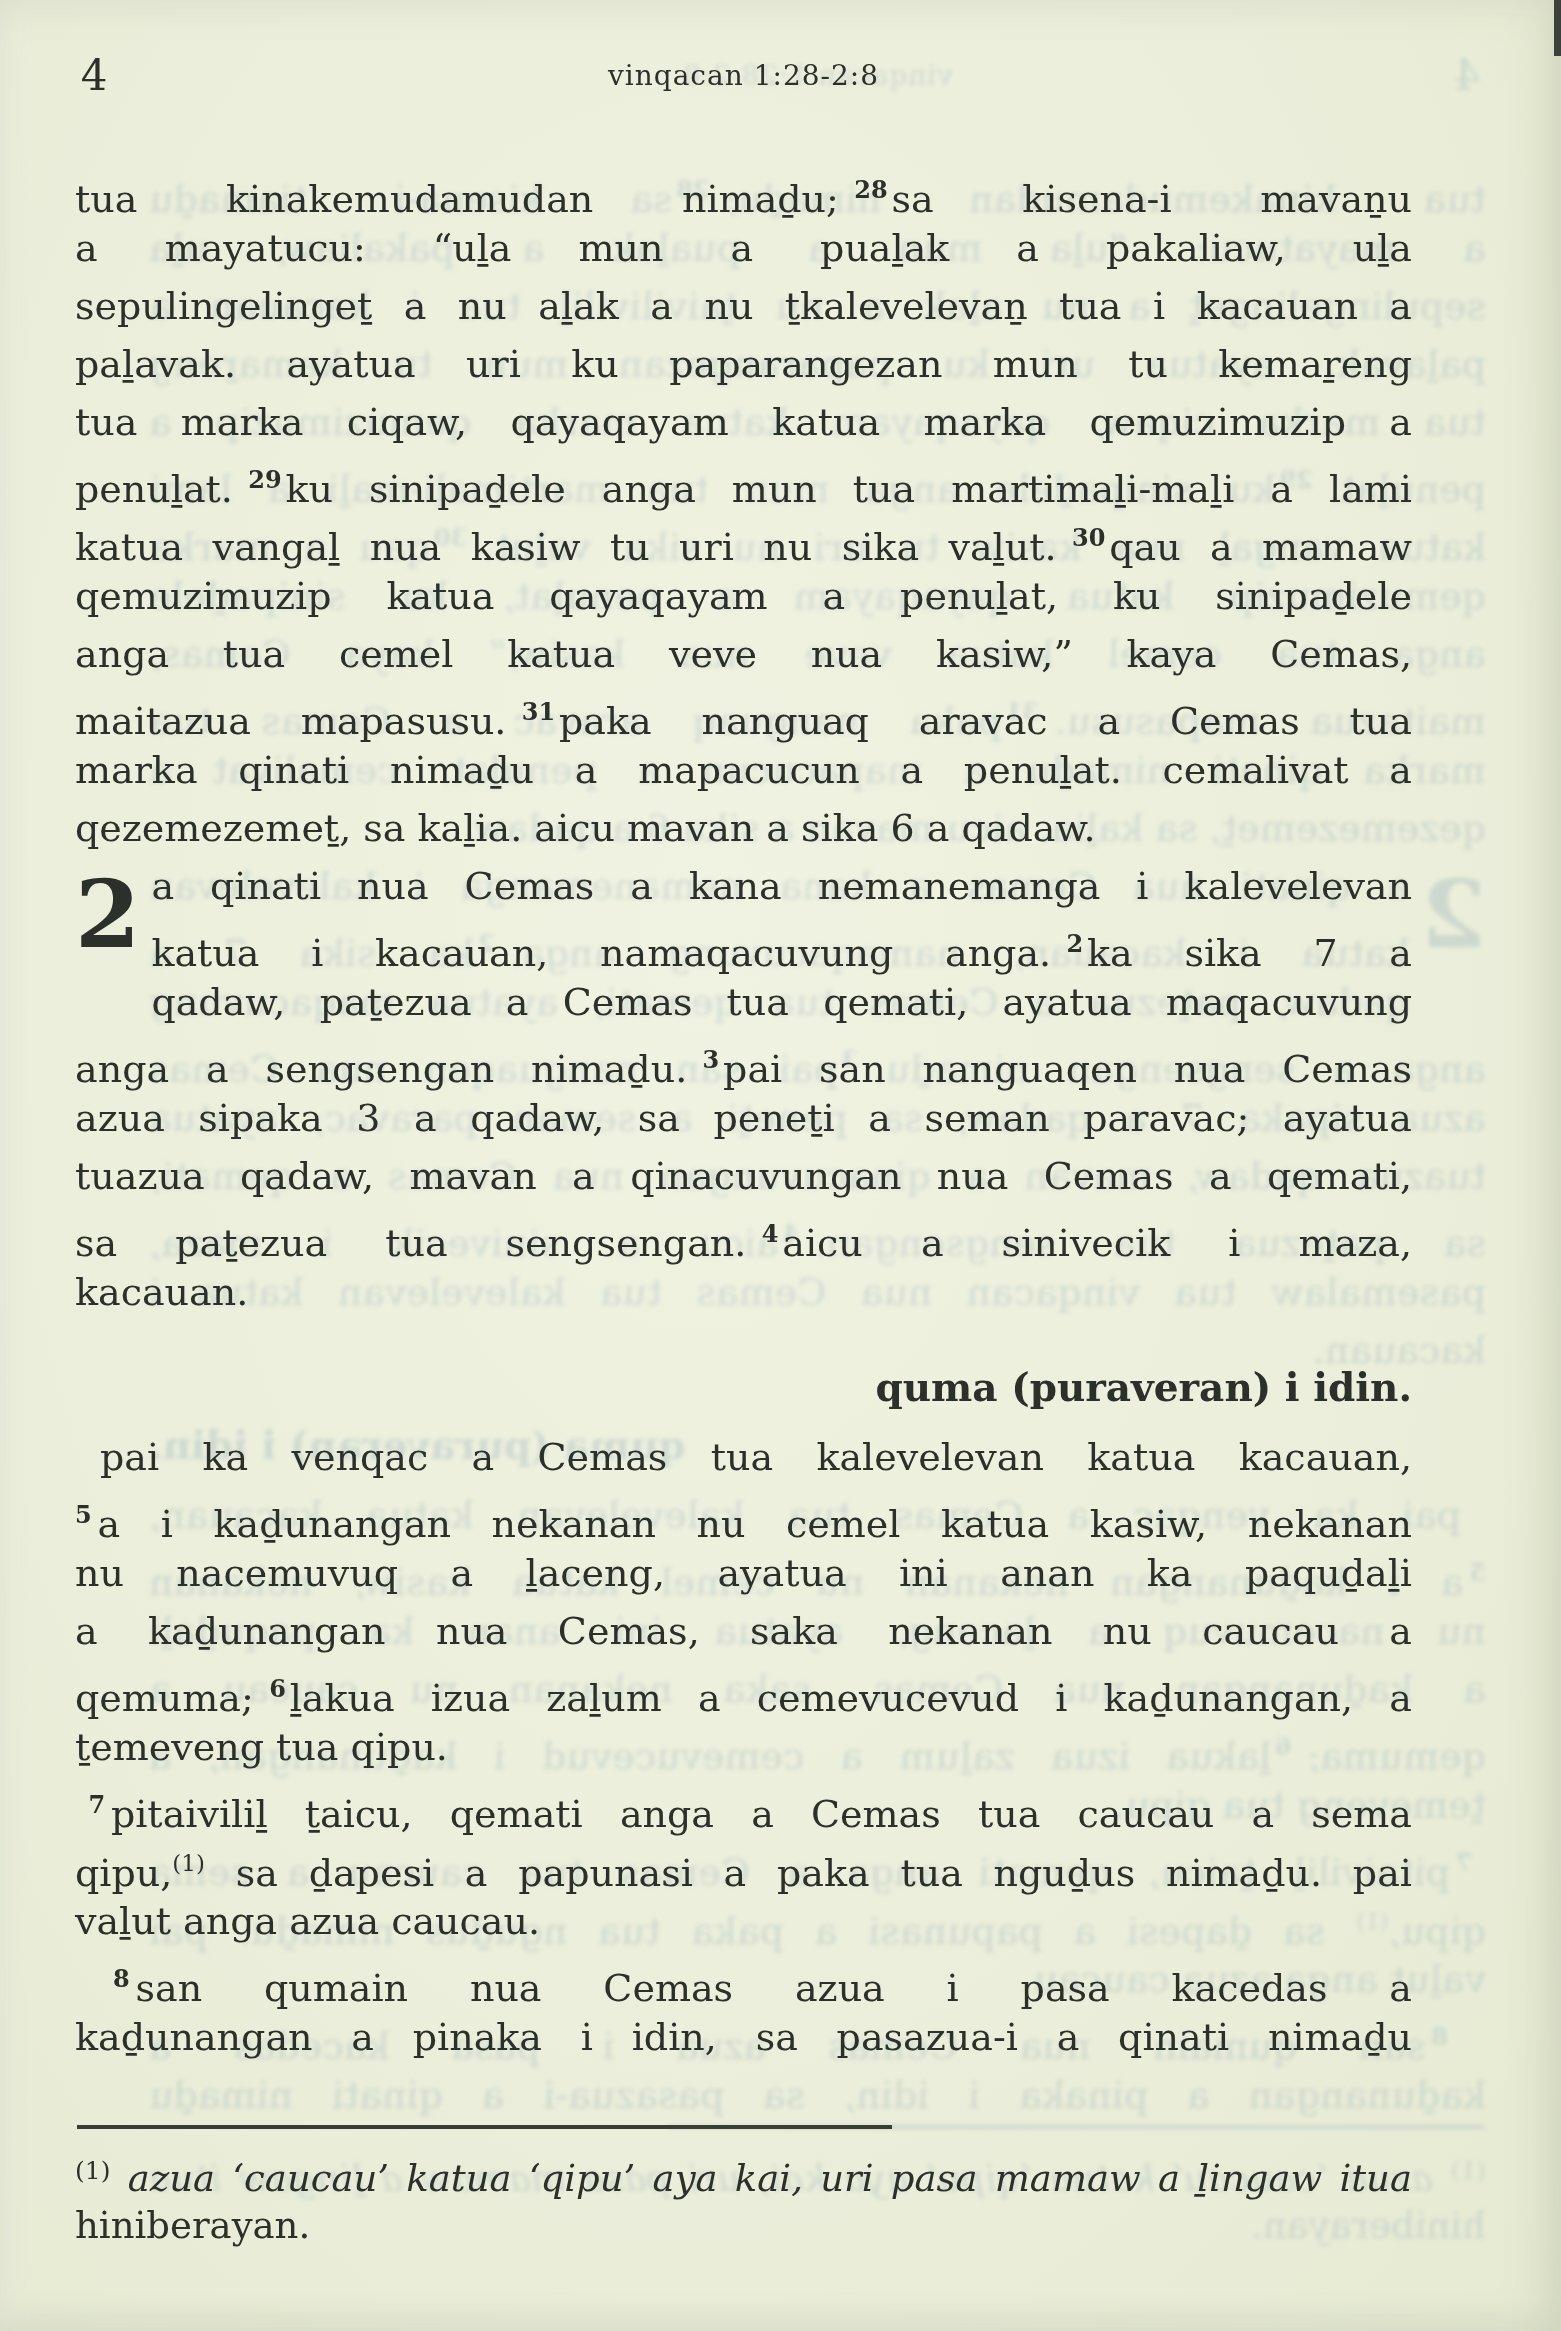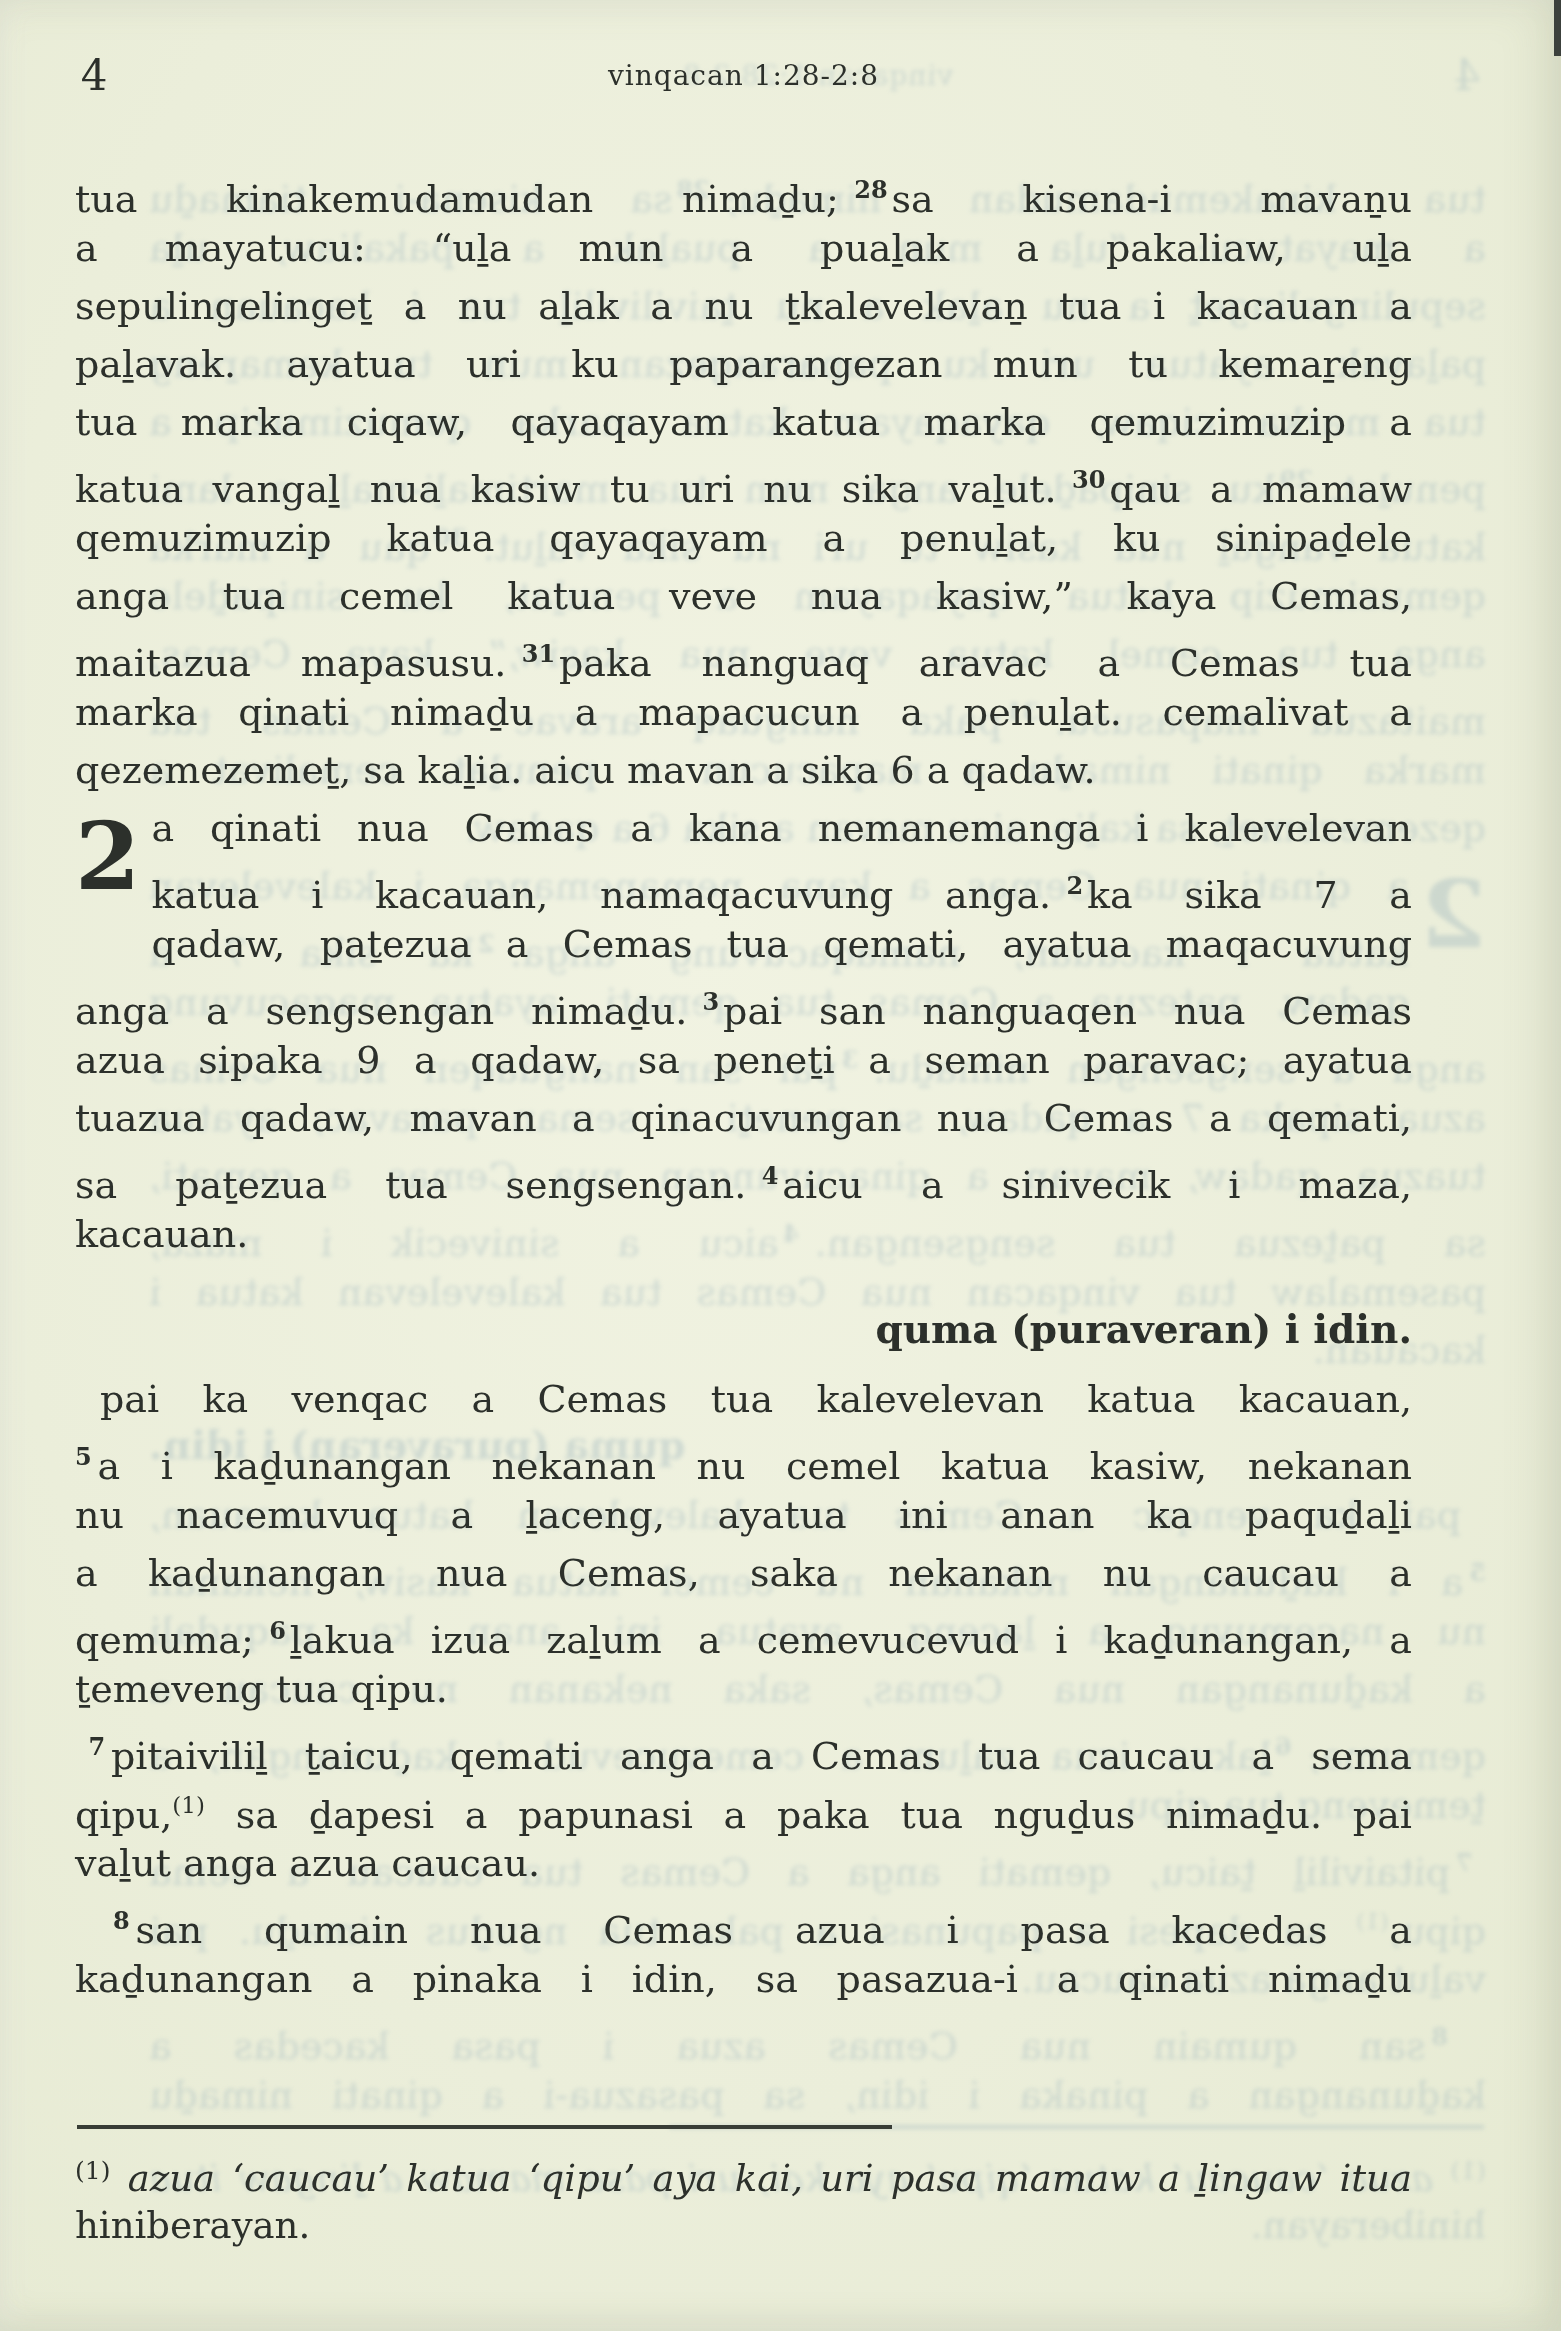--- a/index.html
+++ b/index.html
@@ -128,34 +128,35 @@
       <div class="running">vinqacan 1:28-2:8</div>
     </div>
 
     <div class="bodytext" id="blocks">
         <div class="para">
           <div class="line"><span class="r ">tua kinakemudamudan nimaḏu;</span><span class="r v">28</span><span class="r ">sa kisena-i mavaṉu</span></div>
           <div class="line"><span class="r ">a mayatucu: “uḻa mun a puaḻak a pakaliaw, uḻa</span></div>
           <div class="line"><span class="r ">sepulingelingeṯ a nu aḻak a nu ṯkalevelevaṉ tua i kacauan a</span></div>
           <div class="line"><span class="r ">paḻavak. ayatua uri ku paparangezan mun tu kemaṟeng</span></div>
           <div class="line"><span class="r ">tua marka ciqaw, qayaqayam katua marka qemuzimuzip a</span></div>
+          <div class="line"><span class="r ">penuḻat.</span><span class="r v">29</span><span class="r ">ku sinipaḏele anga mun tua martimaḻi-maḻi a lami</span></div>
           <div class="line"><span class="r ">katua vangaḻ nua kasiw tu uri nu sika vaḻut.</span><span class="r v">30</span><span class="r ">qau a mamaw</span></div>
           <div class="line"><span class="r ">qemuzimuzip katua qayaqayam a penuḻat, ku sinipaḏele</span></div>
           <div class="line"><span class="r ">anga tua cemel katua veve nua kasiw,” kaya </span><span class="r b">Cemas</span><span class="r ">,</span></div>
           <div class="line"><span class="r ">maitazua mapasusu.</span><span class="r v">31</span><span class="r ">paka nanguaq aravac a </span><span class="r b">Cemas</span><span class="r "> tua</span></div>
           <div class="line"><span class="r ">marka qinati nimaḏu a mapacucun a penuḻat. cemalivat a</span></div>
           <div class="line last"><span class="r ">qezemezemeṯ, sa kaḻia. aicu mavan a sika 6 a qadaw.</span></div>
         </div>
         <div class="para chapter">
           <div class="dropcap">2</div>
           <div class="line"><span class="r ">a qinati nua </span><span class="r b">Cemas</span><span class="r "> a kana nemanemanga i kalevelevan</span></div>
           <div class="line"><span class="r ">katua i kacauan, namaqacuvung anga.</span><span class="r v">2</span><span class="r ">ka sika 7 a</span></div>
           <div class="line"><span class="r ">qadaw, paṯezua a </span><span class="r b">Cemas</span><span class="r "> tua qemati, ayatua maqacuvung</span></div>
           <div class="line"><span class="r ">anga a sengsengan nimaḏu.</span><span class="r v">3</span><span class="r ">pai san nanguaqen nua </span><span class="r b">Cemas</span></div>
-          <div class="line"><span class="r ">azua sipaka 9 a qadaw, sa peneṯi a seman paravac; ayatua</span></div>
+          <div class="line"><span class="r ">azua sipaka 3 a qadaw, sa peneṯi a seman paravac; ayatua</span></div>
           <div class="line"><span class="r ">tuazua qadaw, mavan a qinacuvungan nua </span><span class="r b">Cemas</span><span class="r "> a qemati,</span></div>
           <div class="line"><span class="r ">sa paṯezua tua sengsengan.</span><span class="r v">4</span><span class="r ">aicu a sinivecik i maza,</span></div>
           <div class="line last"><span class="r ">kacauan.</span></div>
         </div>
         <div class="heading">quma (puraveran) i idin.</div>
         <div class="para">
           <div class="line" style="text-indent: 25px;"><span class="r ">pai ka venqac a </span><span class="r b">Cemas</span><span class="r "> tua kalevelevan katua kacauan,</span></div>
           <div class="line"><span class="r v">5</span><span class="r ">a i kaḏunangan nekanan nu cemel katua kasiw, nekanan</span></div>
           <div class="line"><span class="r ">nu nacemuvuq a ḻaceng, ayatua ini anan ka paquḏaḻi</span></div>
           <div class="line"><span class="r ">a kaḏunangan nua </span><span class="r b">Cemas</span><span class="r ">, saka nekanan nu caucau a</span></div>

